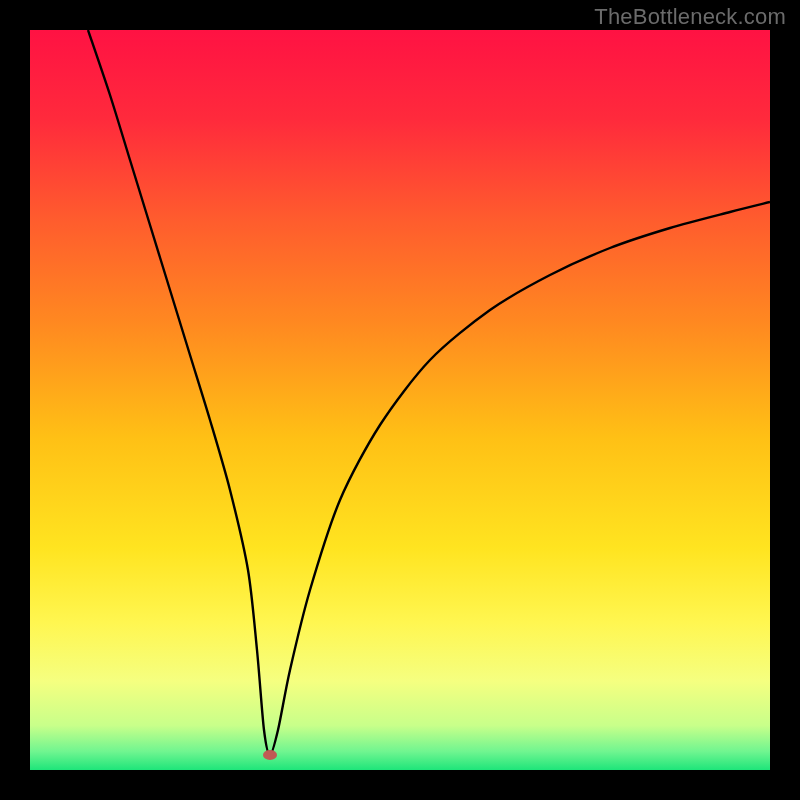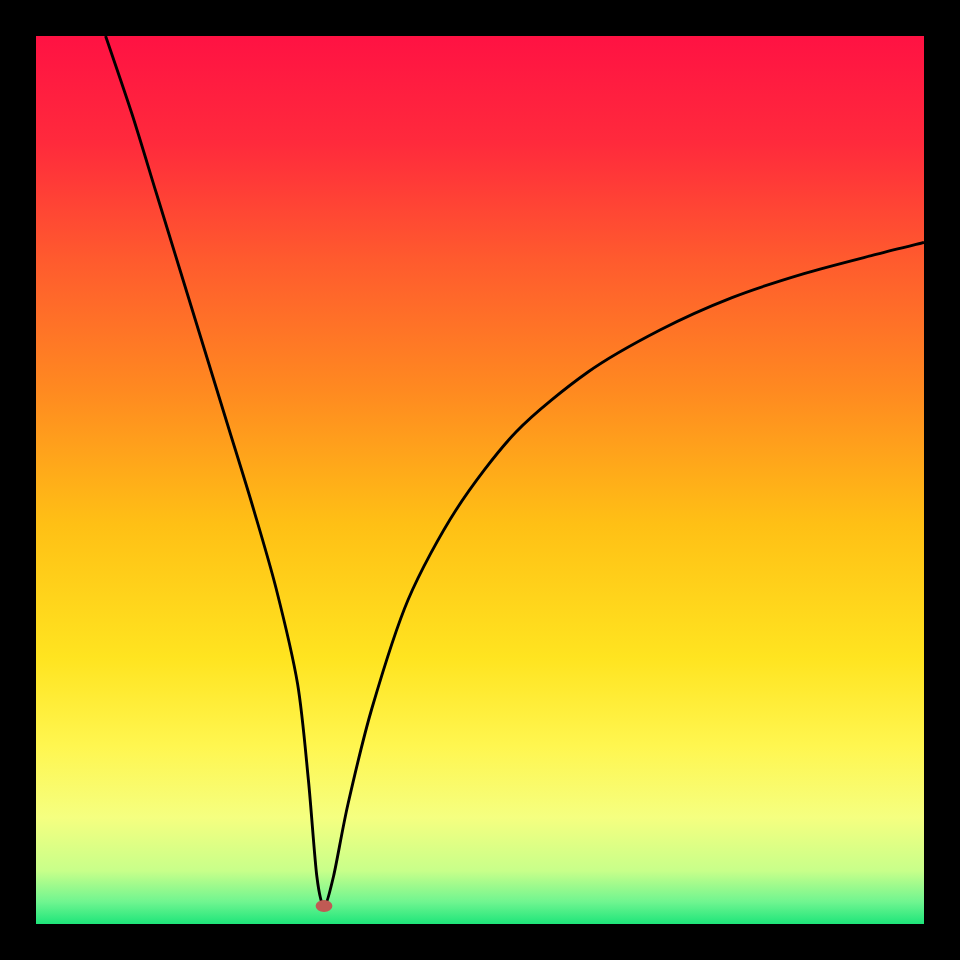--- a/index.html
+++ b/index.html
@@ -37,20 +37,21 @@
   .plot-area svg {
     display: block;
     width: 100%;
     height: 100%;
   }
 </style>
 </head>
 <body>
 
 <div class="frame">
+  <div class="watermark">TheBottleneck.com</div>
 
   <div class="plot-area">
     <svg viewBox="0 0 740 740" preserveAspectRatio="none">
       <defs>
         <linearGradient id="bg-grad" x1="0" y1="0" x2="0" y2="1">
         <stop offset="0%" stop-color="#ff1243"></stop>
             <stop offset="12%" stop-color="#ff2a3c"></stop>
             <stop offset="25%" stop-color="#ff5a2e"></stop>
             <stop offset="40%" stop-color="#ff8a20"></stop>
             <stop offset="55.00000000000001%" stop-color="#ffc015"></stop>

